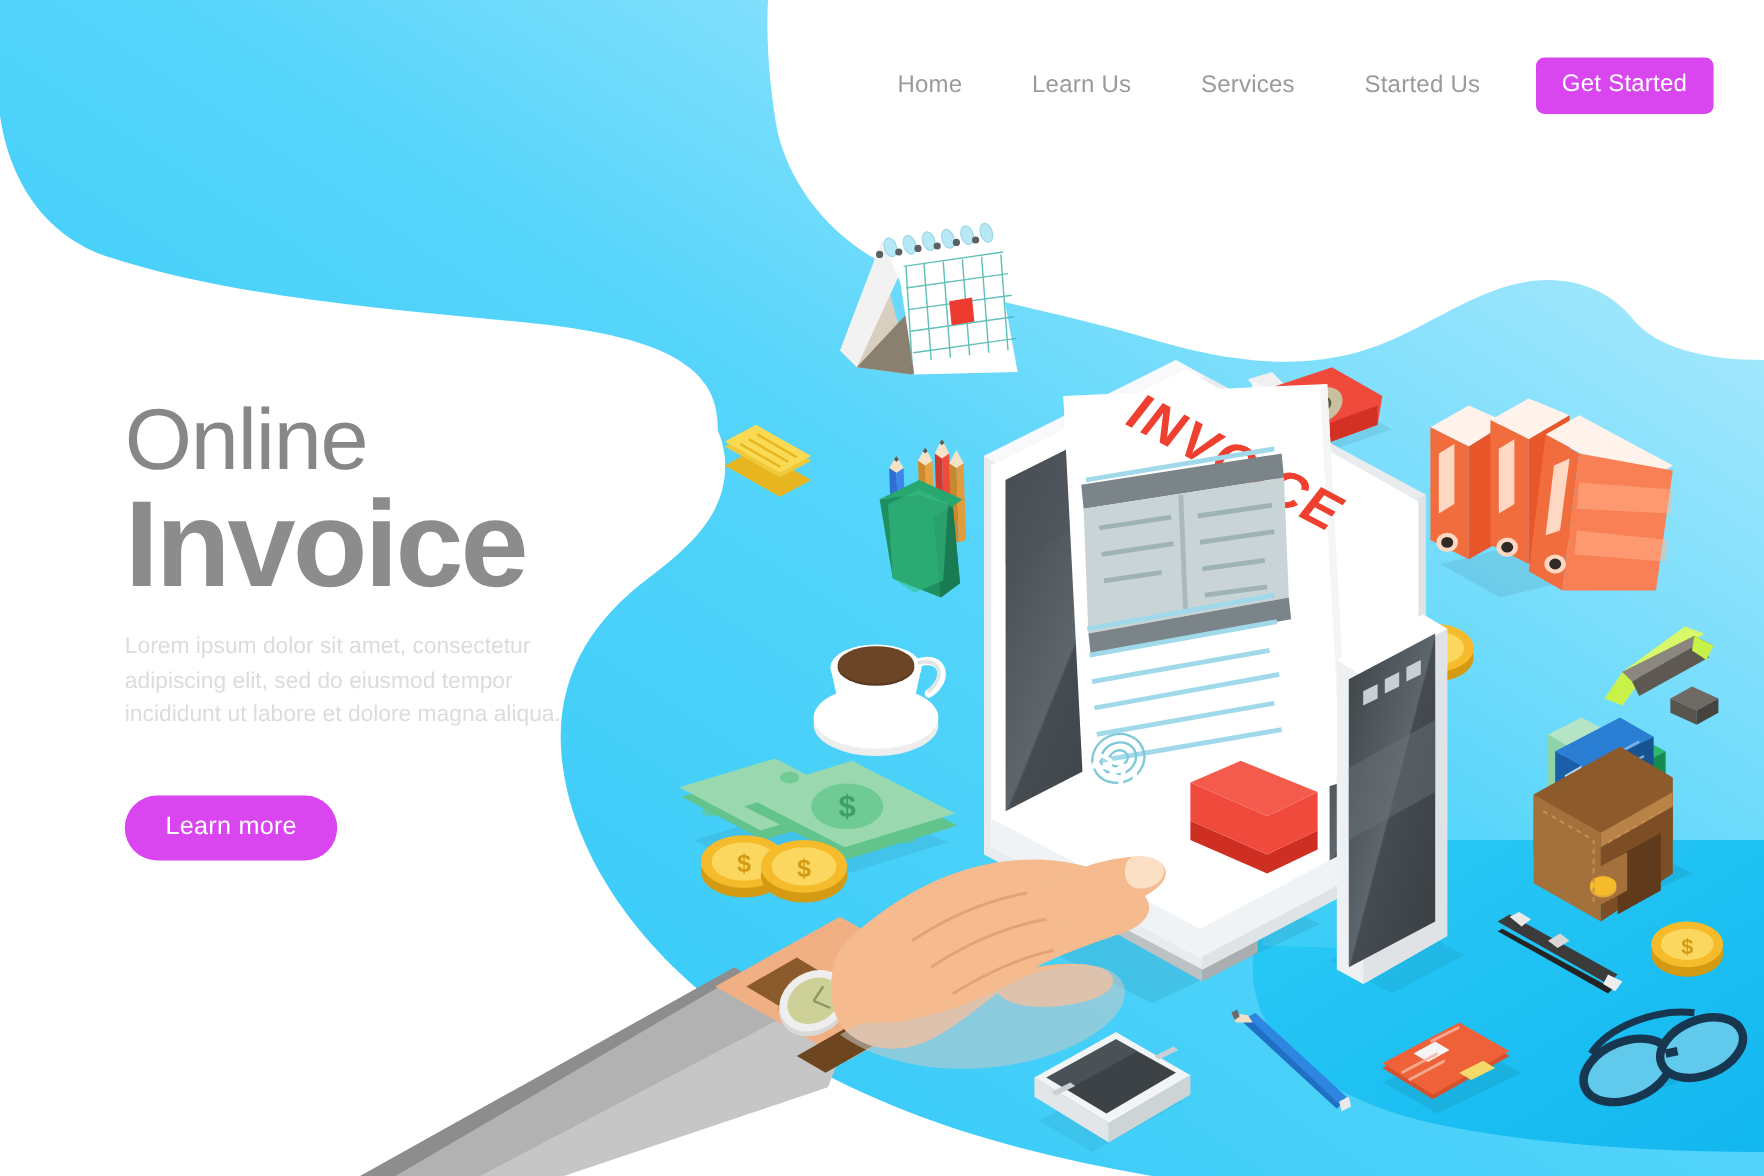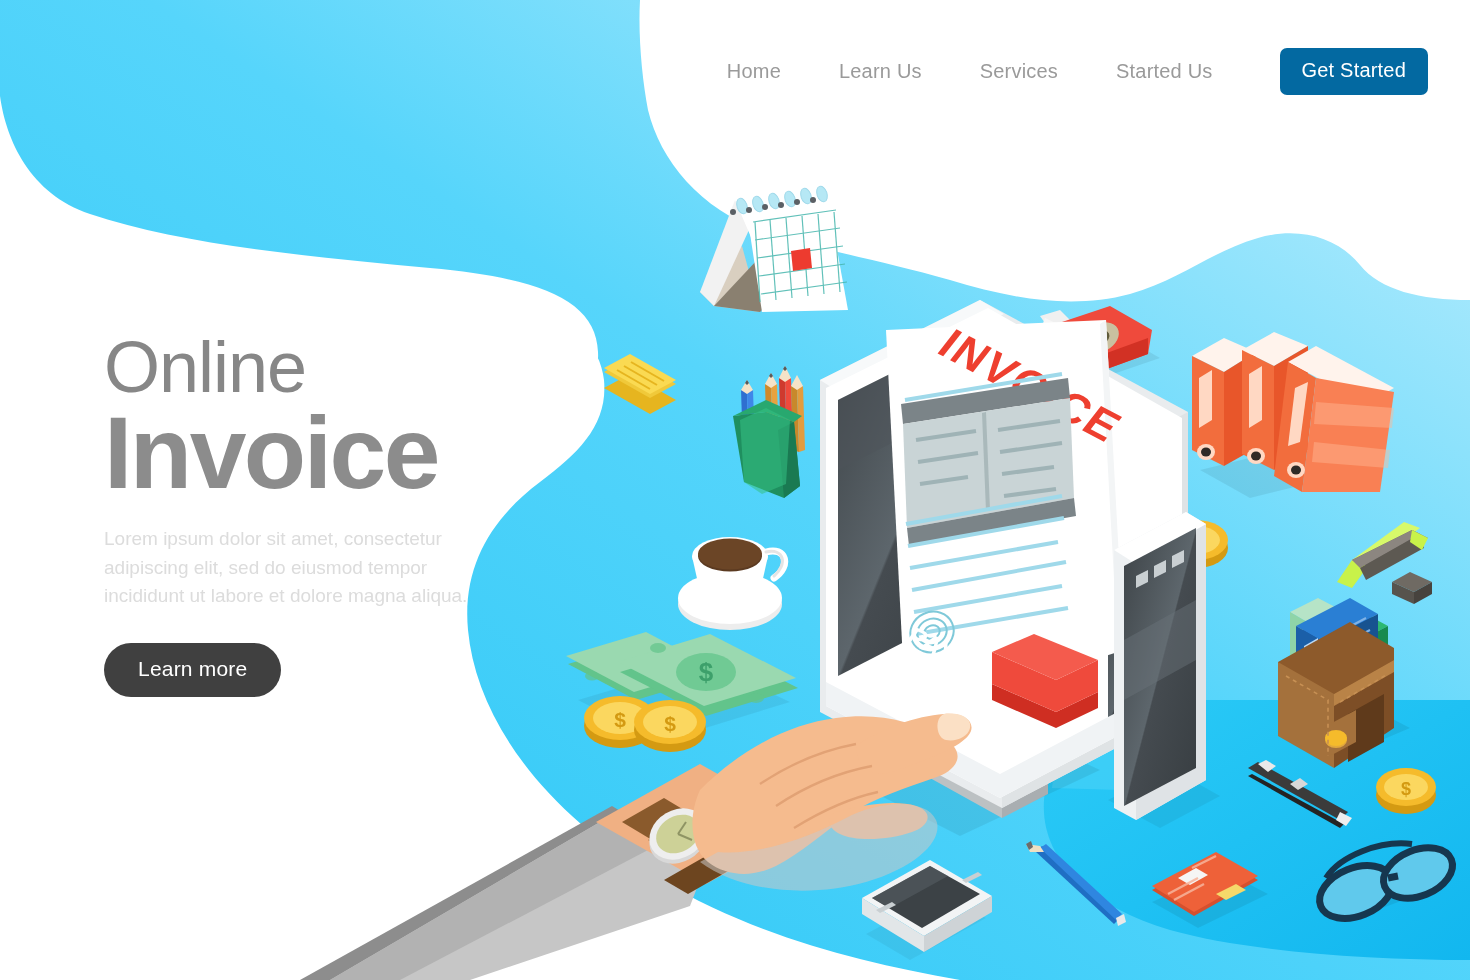--- a/index.html
+++ b/index.html
@@ -31,22 +31,22 @@
   .nav-link {
     font-size: 20px;
     color: #9a9a9a;
     letter-spacing: .2px;
     padding: 0 29px;
     text-decoration: none;
     cursor: pointer;
     white-space: nowrap;
   }
   #get-started {
-    margin-left: 38px;
-    background: #0369a1;
+    margin-left: 17px;
+    background: #d946ef;
     color: #ffffff;
     font-size: 20px;
     padding: 11px 22px 13px;
     border: none;
     border-radius: 7px;
     cursor: pointer;
     letter-spacing: .2px;
     font-family: "Liberation Sans", sans-serif;
   }
   
@@ -72,22 +72,22 @@
     margin-top: 2px;
   }
   #hero-para {
     margin-top: 24px;
     font-size: 19px;
     line-height: 1.5;
     color: #dcdcdc;
     width: 375px;
   }
   #learn-more {
-    margin-top: 32px;
-    background: #404040;
+    margin-top: 52px;
+    background: #d946ef;
     color: #ffffff;
     font-size: 21px;
     border: none;
     border-radius: 28px;
     padding: 14px 34px 16px;
     cursor: pointer;
     font-family: "Liberation Sans", sans-serif;
     letter-spacing: .2px;
   }
 </style>

